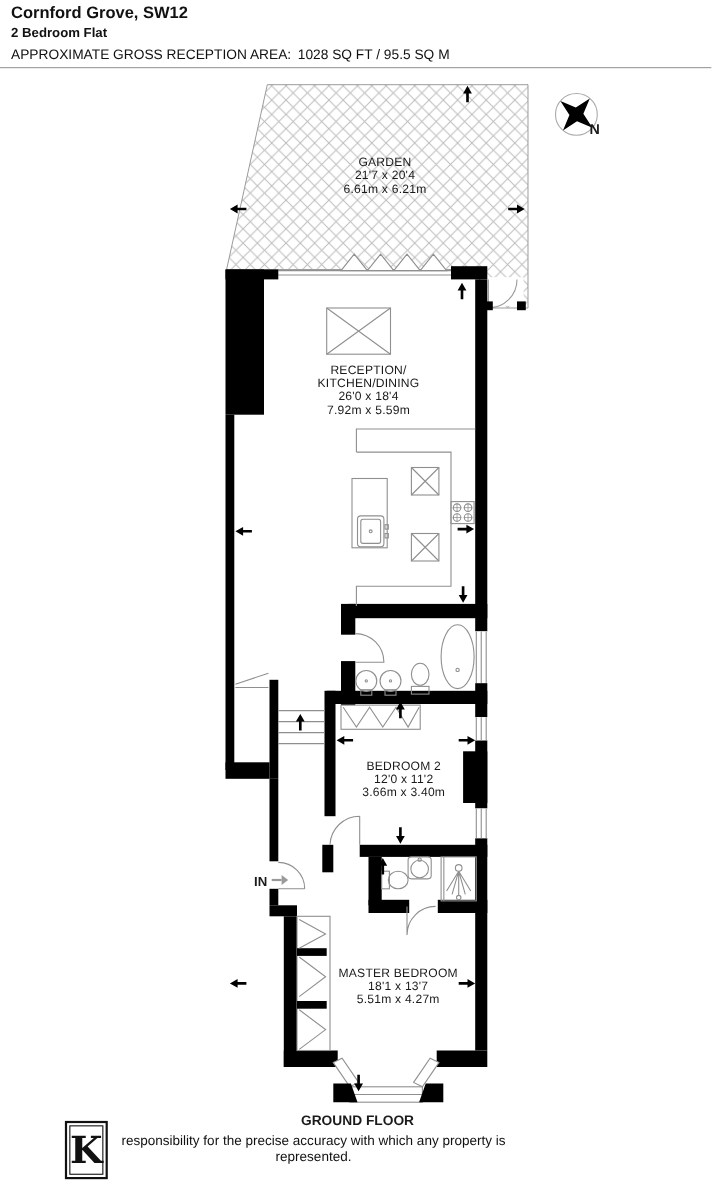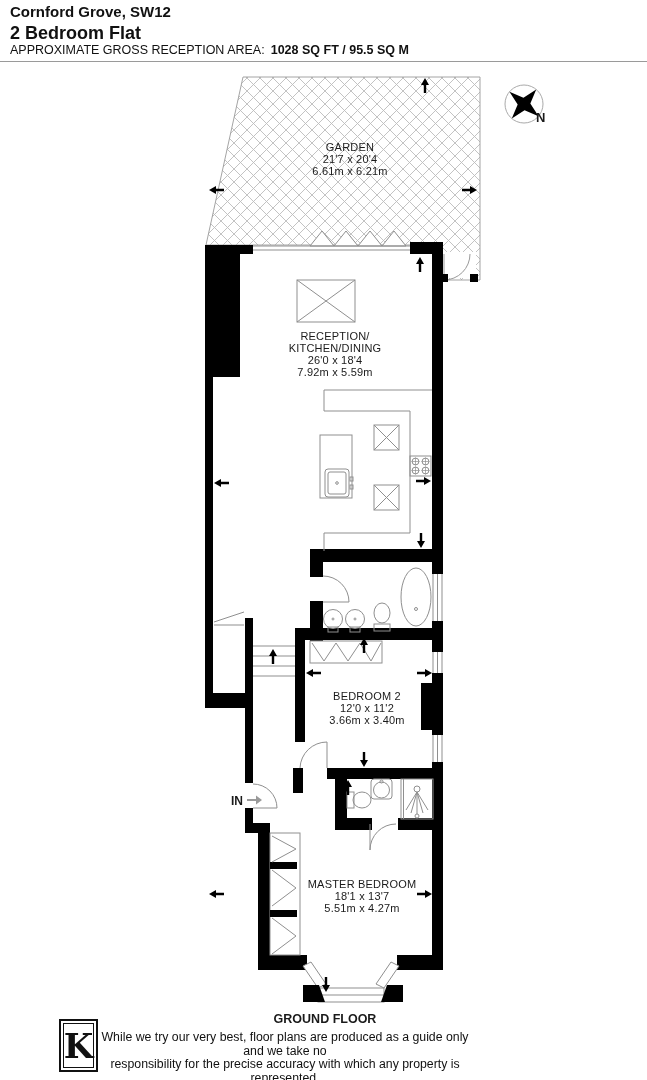--- a/index.html
+++ b/index.html
@@ -1,22 +1,22 @@
 <!DOCTYPE html>
 <html><head>
 <meta charset="utf-8">
 <style>
   html,body{margin:0;padding:0;background:#fff;}
   #page{position:relative;width:647px;height:1080px;background:#fff;overflow:hidden;
         font-family:"Liberation Sans",sans-serif;color:#111;}
   .hdr{position:absolute;left:10px;white-space:nowrap;}
   #hdr-title{top:3px;font-size:15px;font-weight:700;}
-  #hdr-sub{top:23px;font-size:18px;font-weight:700;}
+  #hdr-sub{top:23px;font-size:12px;font-weight:700;}
   #hdr-area{top:43px;font-size:12.5px;font-weight:400;}
-  #hdr-area b{font-weight:700;margin-left:6px;}
+  #hdr-area b{font-weight:400;margin-left:6px;}
   #hdr-rule{position:absolute;left:0;top:61px;width:647px;border-top:1px solid #9a9a9a;height:0;}
   #plan-svg{position:absolute;left:0;top:0;}
   #klogo{position:absolute;left:59px;top:1019px;width:39px;height:53px;border:2px solid #111;
          box-sizing:border-box;display:flex;align-items:center;justify-content:center;}
   #klogo .inner{width:29px;height:43px;border:1px solid #111;display:flex;align-items:center;
          justify-content:center;font-family:"DejaVu Serif",serif;font-weight:700;font-size:34px;line-height:1;}
   #disclaimer{position:absolute;left:100px;top:1031px;width:370px;text-align:center;
          font-size:12.3px;line-height:13.5px;color:#111;}
 </style>
 </head>
@@ -260,16 +260,15 @@
       <polygon points="256,795.5 256,804.5 262,800" fill="#9a9a9a"></polygon>
     </g>
 
     <text x="325" y="1023" font-size="12.5" font-weight="700" fill="#1a1a1a" text-anchor="middle">GROUND FLOOR</text>
   </svg>
 
   <div id="klogo">
     <div class="inner">K</div>
   </div>
   <div id="disclaimer">
-    <div>While we try our very best, floor plans are produced as a guide only and we take no</div>
     <div>responsibility for the precise accuracy with which any property is represented.</div>
   </div>
 </div>
 
 </body></html>

